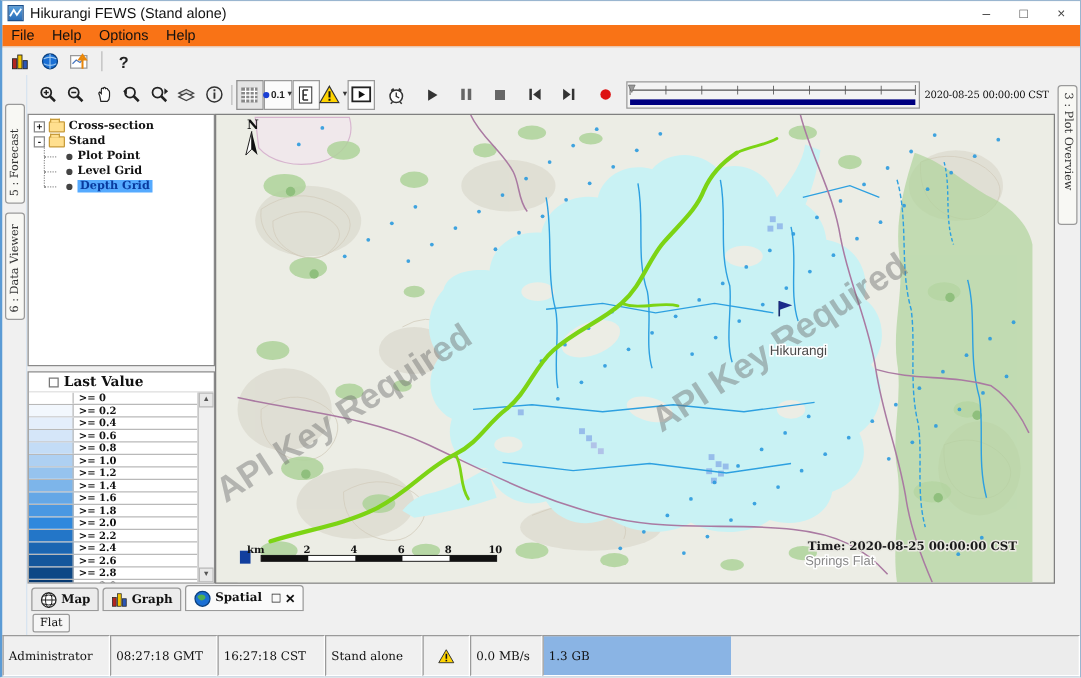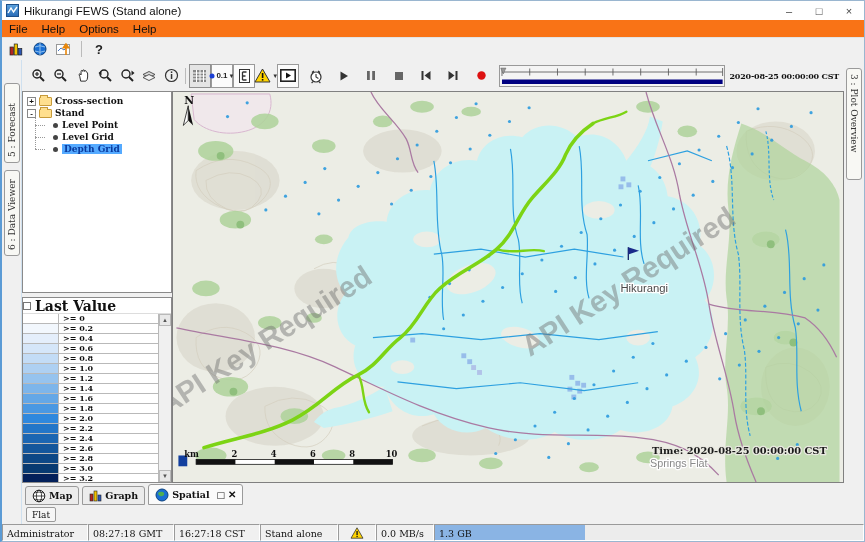--- a/index.html
+++ b/index.html
@@ -48,21 +48,21 @@
     padding:0 4px 0 6px; gap:0; flex:0 0 auto; }
   .tb2-btn { height:24px; min-width:22px; display:flex; align-items:center; justify-content:center;
     border:1px solid transparent; padding:0 2px; gap:1px; }
   .tb2-btn.pressed { border:1px solid #8f8f8f; background:#e4e4e4; }
   .tb2-btn.bordered { border:1px solid #9a9a9a; background:#fbfbfb; }
   .caret { font-size:6px; color:#333; }
   .dd-val { font-size:8px; font-weight:bold; color:#222; }
   .timeline { flex:1 1 auto; height:22px; border:1px solid #999; background:#f4f4f4;
     margin:0 4px 0 6px; min-width:120px; }
   .timeline svg { display:block; width:100%; height:100%; }
-  .tb-timestamp { font-family:"DejaVu Serif",serif; font-size:8px; font-weight:bold;
+  .tb-timestamp { font-family:"DejaVu Serif",serif; font-size:8px; font-weight:normal;
     color:#111; white-space:nowrap; letter-spacing:-0.2px; padding-right:1px; }
 
   .contentrow { flex:1 1 auto; display:flex; min-height:0; }
   .leftpanel { width:150px; flex:0 0 auto; display:flex; flex-direction:column; background:#f0f0f0; }
   .treebox { height:202px; flex:0 0 auto; background:#fff; border:1px solid #8a8a8a;
     font-family:"DejaVu Serif",serif; font-size:9px; font-weight:bold; color:#111;
     padding-top:3px; overflow:hidden; }
   .tree-row { display:flex; align-items:center; height:12px; padding-left:4px; gap:3px; position:relative; }
   .expander { width:9px; height:9px; border:1px solid #888; background:#fff; font-size:8px;
     line-height:7px; text-align:center; font-family:"Liberation Sans",sans-serif; flex:0 0 auto; }
@@ -71,22 +71,22 @@
   .folder::before { content:""; position:absolute; top:-3px; left:0; width:6px; height:2px;
     background:#ffdf8e; border:1px solid #c79b3b; border-bottom:none; }
   .tree-child { display:flex; align-items:center; height:12px; padding-left:30px; gap:4px; position:relative; }
   .tree-child::before { content:""; position:absolute; left:12px; top:-6px; height:12px; border-left:1px dotted #999; }
   .tree-child::after { content:""; position:absolute; left:12px; top:6px; width:10px; border-top:1px dotted #999; }
   .bullet { width:5px; height:5px; border-radius:50%; background:#444; flex:0 0 auto; }
   .tree-label.selected { background:#55aaff; color:#093a9e; padding:0 2px; }
 
   .legendbox { margin-top:4px; flex:1 1 auto; background:#fff; border:1px solid #8a8a8a;
     display:flex; flex-direction:column; overflow:hidden; }
-  .legend-header { height:16px; display:flex; align-items:center; gap:4px; padding-left:0;
-    font-family:"DejaVu Serif",serif; font-size:14px; font-weight:bold; color:#111;
+  .legend-header { height:16px; display:flex; align-items:center; gap:4px; padding-left:16px;
+    font-family:"DejaVu Serif",serif; font-size:11px; font-weight:bold; color:#111;
     border-bottom:1px solid #ddd; flex:0 0 auto; }
   .cb { width:8px; height:8px; border:1px solid #777; background:#fff; flex:0 0 auto; }
   .legend-body { flex:1 1 auto; display:flex; min-height:0; }
   #legend-list { flex:1 1 auto; overflow:hidden; }
   .legend-row { display:flex; height:10px; border-bottom:1px solid #b9b9b9; }
   .swatch { width:36px; border-right:1px solid #b9b9b9; flex:0 0 auto; }
   .legend-label { font-family:"DejaVu Serif",serif; font-size:8px; font-weight:bold; color:#111;
     padding-left:4px; line-height:9px; }
   .legend-scroll { width:13px; flex:0 0 auto; background:#f0f0f0; border-left:1px solid #b9b9b9;
     display:flex; flex-direction:column; justify-content:space-between; }
@@ -104,21 +104,21 @@
     font-family:"DejaVu Serif",serif; font-size:9.5px; font-weight:bold; color:#111; }
   .btab.active { background:#fafafa; height:21px; }
   .btab .wbox { font-size:9px; margin-left:4px; color:#222; }
   .btab .wx { font-size:10px; font-weight:bold; color:#111; }
   .logsrow { height:19px; background:#f0f0f0; display:flex; align-items:center;
     padding-left:4px; flex:0 0 auto; }
   .logs-btn { height:15px; padding:0 5px; border:1px solid #9a9a9a; border-radius:2px;
     background:#f6f6f6; font-family:"DejaVu Serif",serif; font-size:9px; color:#111;
     display:flex; align-items:center; }
 
-  .statusbar { height:17px; background:#f0f0f0; display:flex; flex:0 0 auto; }
+  .statusbar { height:33px; background:#f0f0f0; display:flex; flex:0 0 auto; }
   .status-cell { border:1px solid; border-color:#9a9a9a #ffffff #ffffff #9a9a9a;
     font-family:"DejaVu Serif",serif; font-size:9.5px; color:#111; padding:1px 4px 0 4px;
     white-space:nowrap; overflow:hidden; display:flex; align-items:center; }
   .sc0{width:86px}.sc1{width:272px}.sc2{width:86px}.sc3{width:86px}.sc4{width:78px}
   .sc5{width:118px}.sc6{width:38px;justify-content:center}.sc7{width:58px}
   .sc8{flex:1 1 auto; background:linear-gradient(to right,#8ab4e4 0 35%,#ececec 35%);}
   svg.ic { display:block; }
 </style>
 </head>
 <body>
@@ -391,21 +391,21 @@
               <span class="folder"></span>
               <span class="tree-label">Cross-section</span>
             </div>
             <div class="tree-row">
               <span class="expander">-</span>
               <span class="folder"></span>
               <span class="tree-label">Stand</span>
             </div>
             <div class="tree-child">
               <span class="bullet"></span>
-              <span class="tree-label">Level Point</span>
+              <span class="tree-label">Plot Point</span>
             </div>
             <div class="tree-child">
               <span class="bullet"></span>
               <span class="tree-label">Level Grid</span>
             </div>
             <div class="tree-child">
               <span class="bullet"></span>
               <span class="tree-label selected">Depth Grid</span>
             </div>
           </div>

